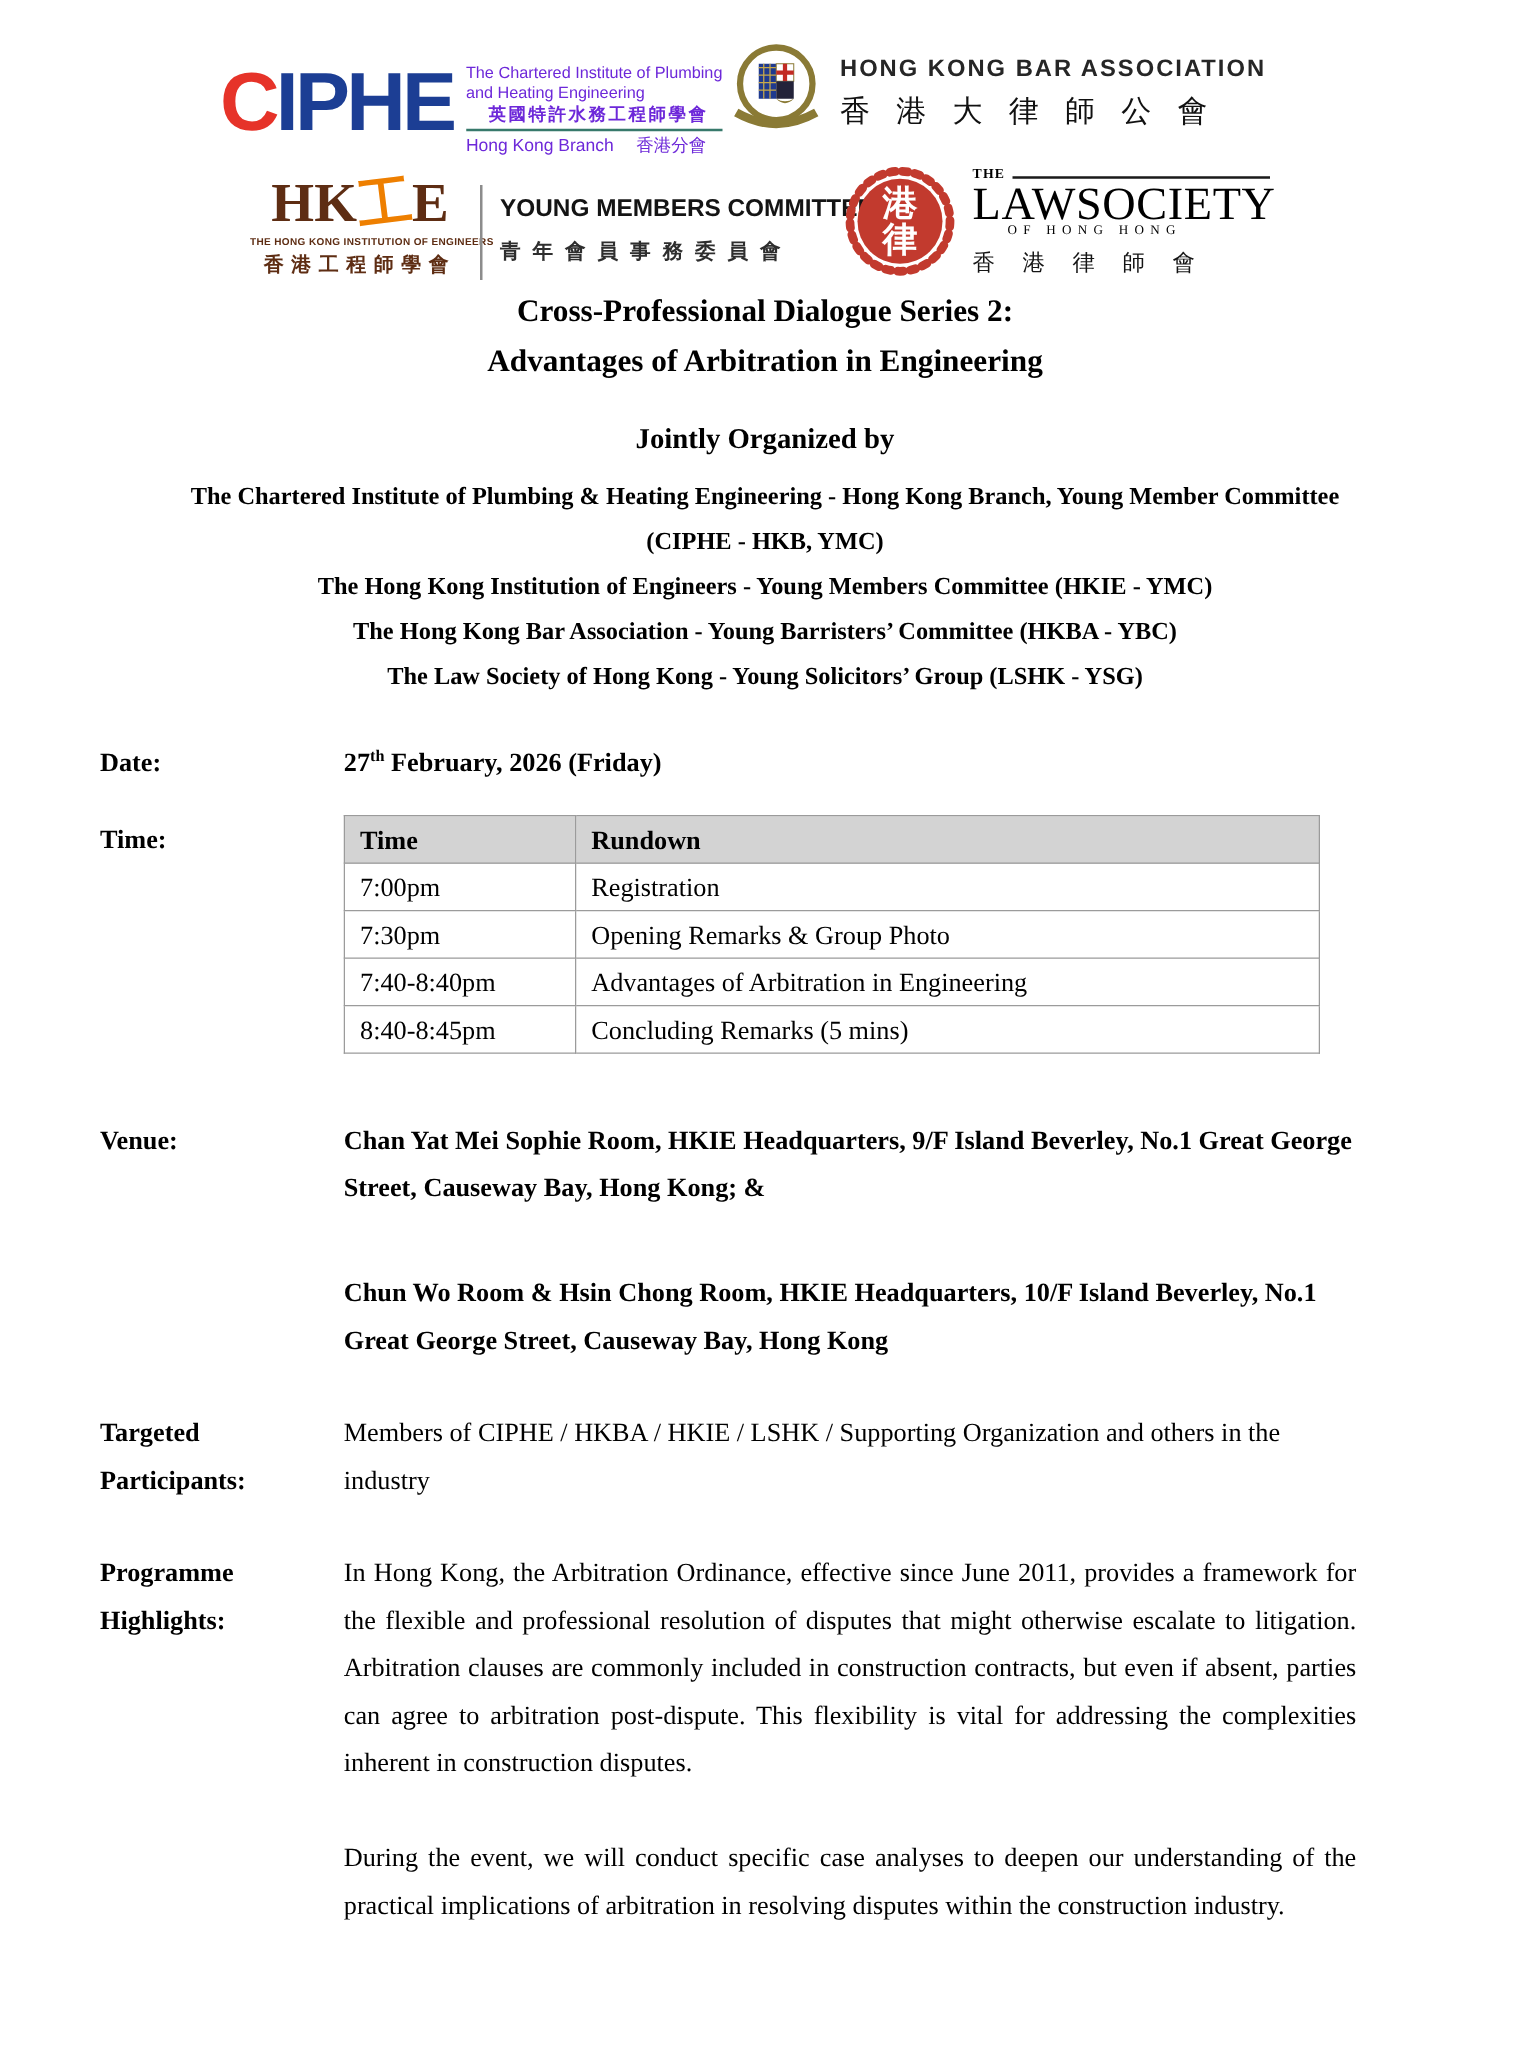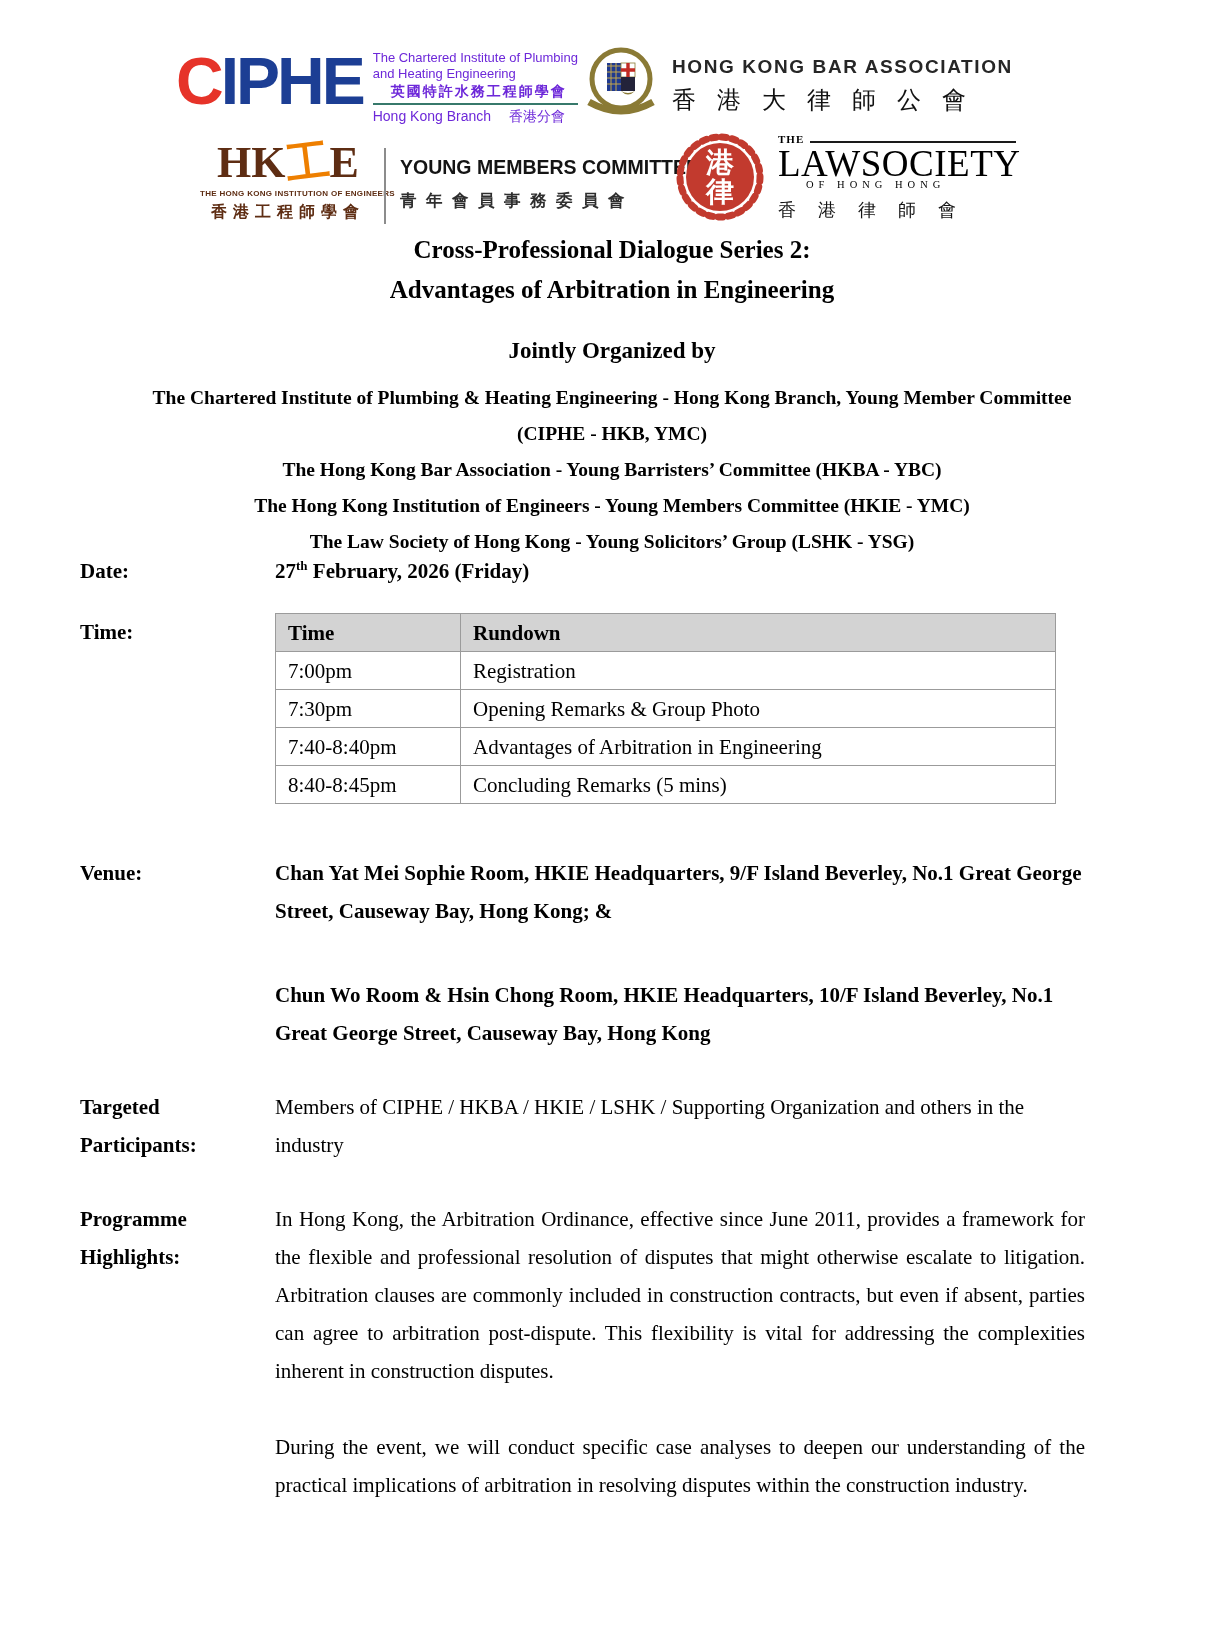--- a/index.html
+++ b/index.html
@@ -12,21 +12,21 @@
 
   
   .logo-ciphe { position:absolute; left:176px; top:42px; display:flex; align-items:flex-start; }
   .ciphe-word { font-family:"Liberation Sans",sans-serif; font-weight:800; font-size:66px; line-height:78px; letter-spacing:-3px; }
   .ciphe-c { color:#e63329; }
   .ciphe-rest { color:#1c3e94; }
   .ciphe-text { margin-left:10px; padding-top:8px; color:#6d28d9; font-family:"Liberation Sans",sans-serif; font-size:13px; line-height:16px; }
   .ciphe-zh { font-size:14px; font-weight:bold; letter-spacing:2px; line-height:19px;margin-left:18px; }
   .ciphe-branch { display:flex; gap:18px; border-top:2px solid #37796b; margin-top:2px; padding-top:2px; font-size:14px; line-height:18px; }
 
-  .logo-hkba { position:absolute; left:582px; top:46px; display:flex; align-items:center; }
+  .logo-hkba { position:absolute; left:582px; top:34px; display:flex; align-items:center; }
   .hkba-text { margin-left:12px; }
   .hkba-en { font-family:"Liberation Sans",sans-serif; font-weight:bold; font-size:19px; letter-spacing:1.6px; color:#262626; white-space:nowrap; }
   .hkba-zh { font-family:"Liberation Sans",sans-serif; font-size:24px; letter-spacing:21px; margin-top:6px; color:#111; white-space:nowrap; }
 
   .logo-hkie { position:absolute; left:200px; top:140px; width:176px; text-align:center; color:#5e2d13; }
   .hkie-word { font-family:"Liberation Serif",serif; font-weight:bold; font-size:44px; line-height:46px; }
   .hkie-gong { color:#ee7f00; display:inline-block; transform:rotate(-7deg); font-weight:bold; }
   .hkie-en { font-family:"Liberation Sans",sans-serif; font-size:8px; font-weight:bold; letter-spacing:0.3px; margin-top:3px; white-space:nowrap; }
   .hkie-zh { font-family:"Liberation Sans",sans-serif; font-size:16px; font-weight:bold; letter-spacing:6px; margin-top:4px; white-space:nowrap; }
 
@@ -47,21 +47,21 @@
   .lshk-of { font-size:10.5px; letter-spacing:5px; padding-left:28px; margin-top:-1px; white-space:nowrap; }
   .lshk-zh { font-family:"Liberation Sans",sans-serif; font-size:18px; letter-spacing:22px; margin-top:8px; color:#141414; white-space:nowrap; }
 
   
   .title { position:absolute; left:0; right:0; top:230px; text-align:center; font-weight:bold; font-size:25px; line-height:40px; }
   .organizers { position:absolute; left:0; right:0; top:338px; text-align:center; font-weight:bold; }
   .org-heading { font-size:23px; margin-bottom:16px; }
   .org-line { font-size:19.5px; line-height:36px; }
 
   
-  .details { position:absolute; left:80px; top:552px; width:1005px; font-size:21px; line-height:38px; }
+  .details { position:absolute; left:80px; top:591px; width:1005px; font-size:21px; line-height:38px; }
   .row { display:flex; align-items:flex-start; }
   .label { width:195px; flex-shrink:0; font-weight:bold; }
   .value { flex:1; }
   .bold { font-weight:bold; }
   .just { text-align:justify; }
   .row-time { margin-top:23px; }
   .row-venue { margin-top:50px; }
   .row-theme { margin-top:38px; }
   .row-targeted { margin-top:36px; }
   .row-programme { margin-top:36px; }
@@ -146,22 +146,22 @@
 
   <div class="title">
     <div>Cross-Professional Dialogue Series 2:</div>
     <div>Advantages of Arbitration in Engineering</div>
   </div>
 
   <div class="organizers">
     <div class="org-heading">Jointly Organized by</div>
     <div class="org-line">The Chartered Institute of Plumbing &amp; Heating Engineering - Hong Kong Branch, Young Member Committee</div>
     <div class="org-line">(CIPHE - HKB, YMC)</div>
+    <div class="org-line">The Hong Kong Institution of Engineers - Young Members Committee (HKIE - YMC)</div>
     <div class="org-line">The Hong Kong Bar Association - Young Barristers’ Committee (HKBA - YBC)</div>
-    <div class="org-line">The Hong Kong Institution of Engineers - Young Members Committee (HKIE - YMC)</div>
     <div class="org-line">The Law Society of Hong Kong - Young Solicitors’ Group (LSHK - YSG)</div>
   </div>
 
   <div class="details">
 
     <div class="row row-date">
       <div class="label">Date:</div>
       <div class="value bold"><span>27</span><sup>th</sup><span> February, 2026 (Friday)</span></div>
     </div>
 

